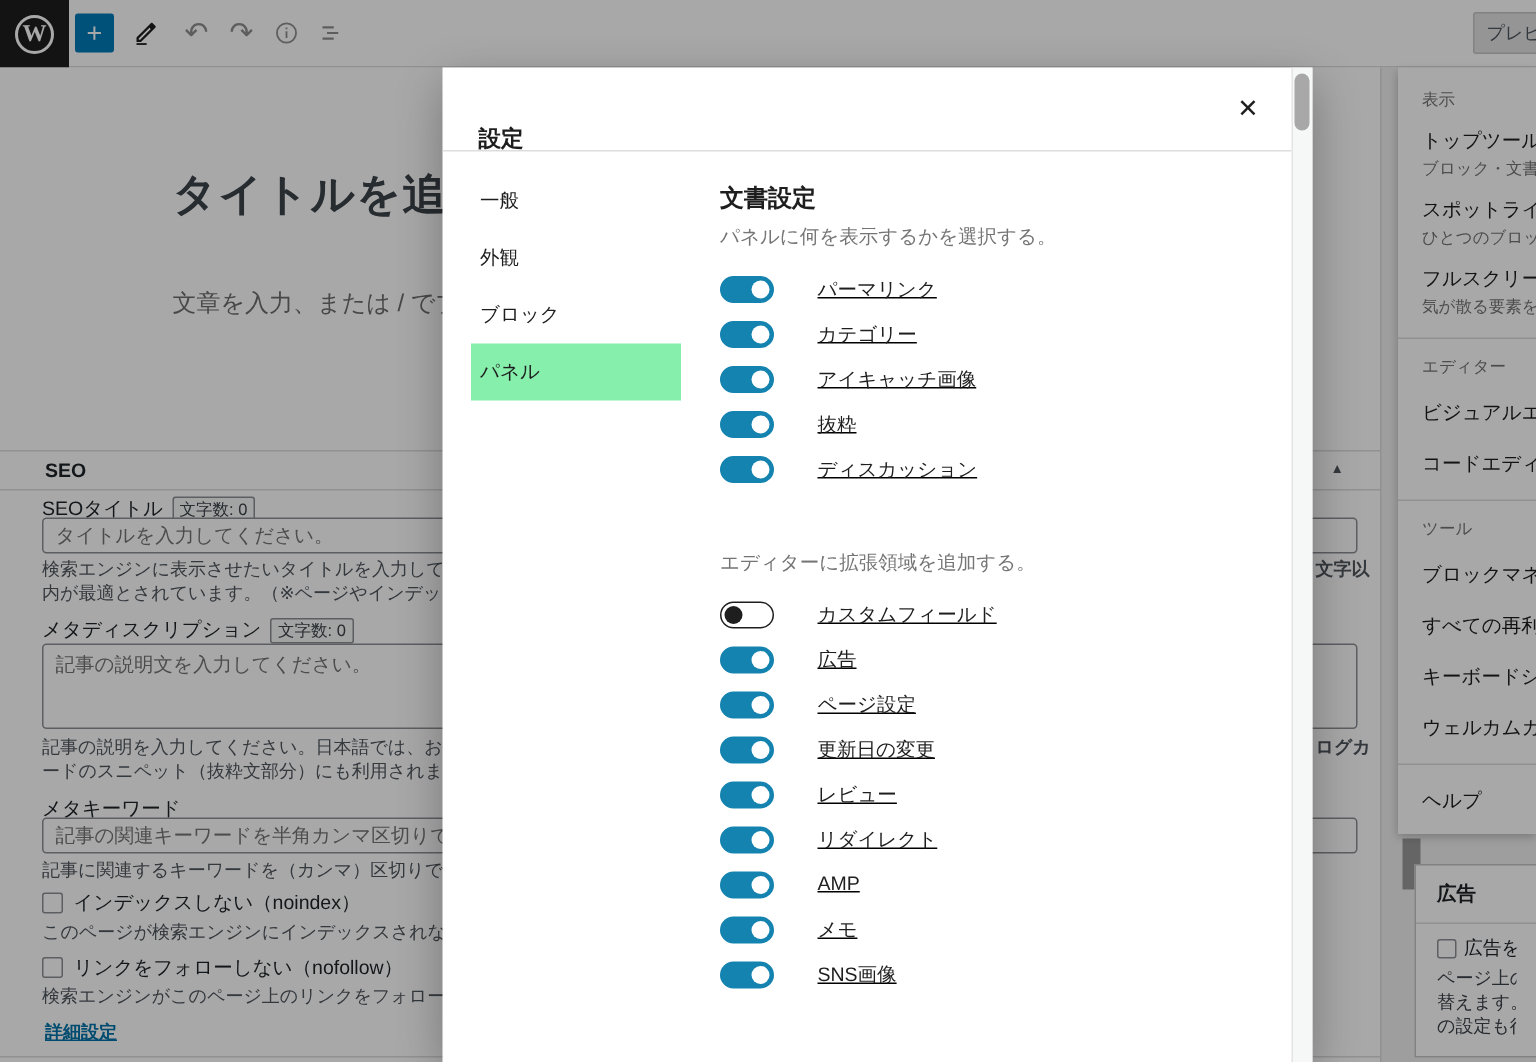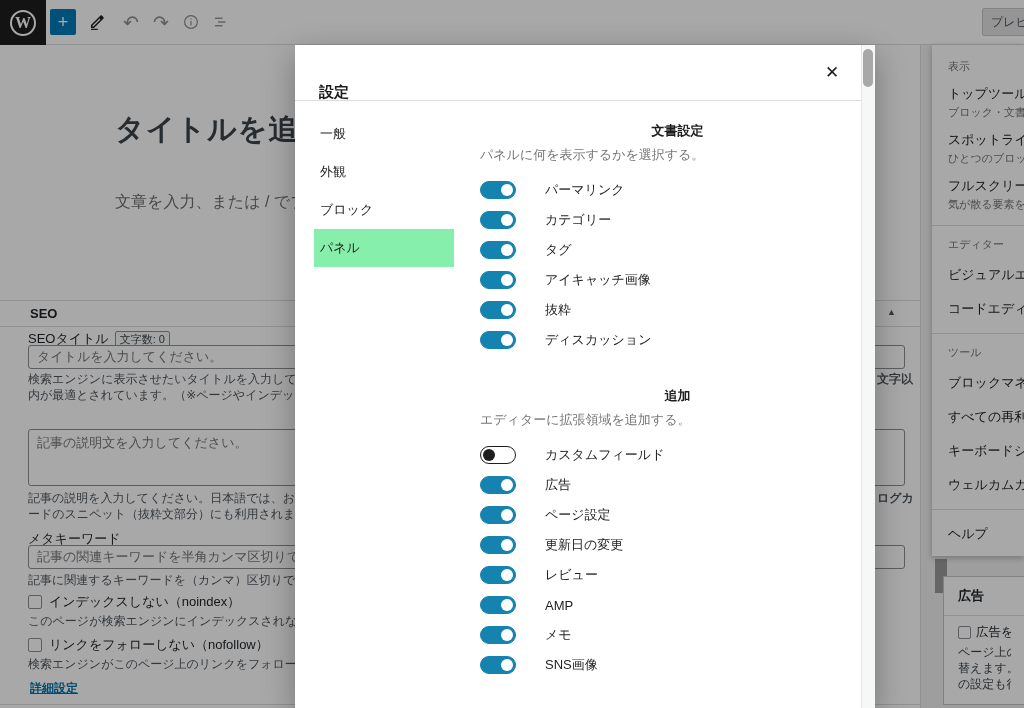--- a/index.html
+++ b/index.html
@@ -63,23 +63,23 @@
   
   #modal { position:absolute; left:295px; top:45px; width:580px; bottom:0; background:#fff; box-shadow:0 10px 30px rgba(0,0,0,.3); overflow:hidden; }
   .modal-header { position:relative; height:56px; border-bottom:1px solid #ddd; display:flex; align-items:center; padding:0 24px; }
   .modal-title { font-size:15px; font-weight:bold; color:#1e1e1e;margin-top:40px; }
   .modal-close { position:absolute; right:30px; top:15px; width:26px; height:26px; border:none; background:transparent; font-size:17px; color:#1e1e1e; line-height:26px; text-align:center; }
   .modal-body { display:flex; padding:14px 0 0 19px; }
   .modal-nav { width:140px; flex:none; }
   .nav-item { height:38px; display:flex; align-items:center; padding-left:6px; font-size:13px; color:#1e1e1e; }
   .nav-item.selected { background:#86efac; }
   .modal-content { flex:1; padding:7px 0 0 26px; }
-  .sec-title { font-size:13px; font-weight:bold; color:#1e1e1e;text-align:center; }
+  .sec-title { font-size:16px; font-weight:bold; color:#1e1e1e; }
   .sec-desc { font-size:13px; color:#757575; margin:6px 0 17px; }
-  .toggle-row { display:flex; align-items:center; margin-bottom:12px; height:18px; }
+  .toggle-row { display:flex; margin-bottom:12px; height:18px;text-decoration:underline; }
   .toggle { position:relative; width:36px; height:18px; border-radius:10px; flex:none; }
   .toggle[data-state="on"] { background:#1583af; border:1.5px solid #1583af; }
   .toggle[data-state="on"] .knob { position:absolute; right:2px; top:1.5px; width:12px; height:12px; border-radius:50%; background:#fff; }
   .toggle[data-state="off"] { background:#fff; border:1.5px solid #1e1e1e; }
   .toggle[data-state="off"] .knob { position:absolute; left:2px; top:1.5px; width:12px; height:12px; border-radius:50%; background:#1e1e1e; }
   .toggle-label { margin-left:29px; font-size:13px; color:#1e1e1e; white-space:nowrap; }
   .sec-gap { height:26px; }
   .modal-scrollbar { position:absolute; right:0; top:0; bottom:0; width:14px; background:#f6f7f7; border-left:1px solid #e5e5e5; }
   .modal-scroll-thumb { position:absolute; right:2px; top:4px; width:10px; height:38px; background:#a8a8a8; border-radius:5px; }
 </style>
@@ -130,20 +130,23 @@
       <div class="hr" style="top:281px"></div>
 
       <div class="fld-label" style="top:285px">
         <span>SEOタイトル</span><span class="count-badge">文字数: 0</span>
       </div>
       <div class="txt-input" style="top:300px">タイトルを入力してください。</div>
       <div class="help" style="top:326px">検索エンジンに表示させたいタイトルを入力してください。記</div>
       <div class="help" style="top:342px">内が最適とされています。（※ページやインデックスの見出し</div>
       <div class="frag-right" style="top:326px">文字以</div>
 
+      <div class="fld-label" style="top:366px">
+        <span>メタディスクリプション</span><span class="count-badge">文字数: 0</span>
+      </div>
       <div class="txt-area" style="top:384px">記事の説明文を入力してください。</div>
       <div class="help" style="top:445px">記事の説明を入力してください。日本語では、およそ120文字前</div>
       <div class="help" style="top:461px">ードのスニペット（抜粋文部分）にも利用されます。こちらに</div>
       <div class="frag-right" style="top:445px">ログカ</div>
 
       <div class="fld-label" style="top:485px">メタキーワード</div>
       <div class="txt-input" style="top:500px">記事の関連キーワードを半角カンマ区切りで入力してくだ</div>
       <div class="help" style="top:527px">記事に関連するキーワードを（カンマ）区切りで入力してくだ</div>
 
       <div class="cb-row" style="top:548px">
@@ -237,43 +240,36 @@
         <div class="toggle-row">
           <div class="toggle" data-state="on">
               <div class="knob"></div>
             </div>
           <div class="toggle-label">カテゴリー</div>
         </div>
         <div class="toggle-row">
           <div class="toggle" data-state="on">
               <div class="knob"></div>
             </div>
-          <div class="toggle-label">タグ</div>
-        </div>
-        <div class="toggle-row">
-          <div class="toggle" data-state="on">
-              <div class="knob"></div>
-            </div>
           <div class="toggle-label">アイキャッチ画像</div>
         </div>
         <div class="toggle-row">
           <div class="toggle" data-state="on">
               <div class="knob"></div>
             </div>
           <div class="toggle-label">抜粋</div>
         </div>
         <div class="toggle-row">
           <div class="toggle" data-state="on">
               <div class="knob"></div>
             </div>
           <div class="toggle-label">ディスカッション</div>
         </div>
 
         <div class="sec-gap"></div>
-        <div class="sec-title">追加</div>
         <div class="sec-desc">エディターに拡張領域を追加する。</div>
 
         <div class="toggle-row">
           <div class="toggle" data-state="off">
               <div class="knob"></div>
             </div>
           <div class="toggle-label">カスタムフィールド</div>
         </div>
         <div class="toggle-row">
           <div class="toggle" data-state="on">
@@ -291,20 +287,26 @@
           <div class="toggle" data-state="on">
               <div class="knob"></div>
             </div>
           <div class="toggle-label">更新日の変更</div>
         </div>
         <div class="toggle-row">
           <div class="toggle" data-state="on">
               <div class="knob"></div>
             </div>
           <div class="toggle-label">レビュー</div>
+        </div>
+        <div class="toggle-row">
+          <div class="toggle" data-state="on">
+              <div class="knob"></div>
+            </div>
+          <div class="toggle-label">リダイレクト</div>
         </div>
         <div class="toggle-row">
           <div class="toggle" data-state="on">
               <div class="knob"></div>
             </div>
           <div class="toggle-label">AMP</div>
         </div>
         <div class="toggle-row">
           <div class="toggle" data-state="on">
               <div class="knob"></div>

